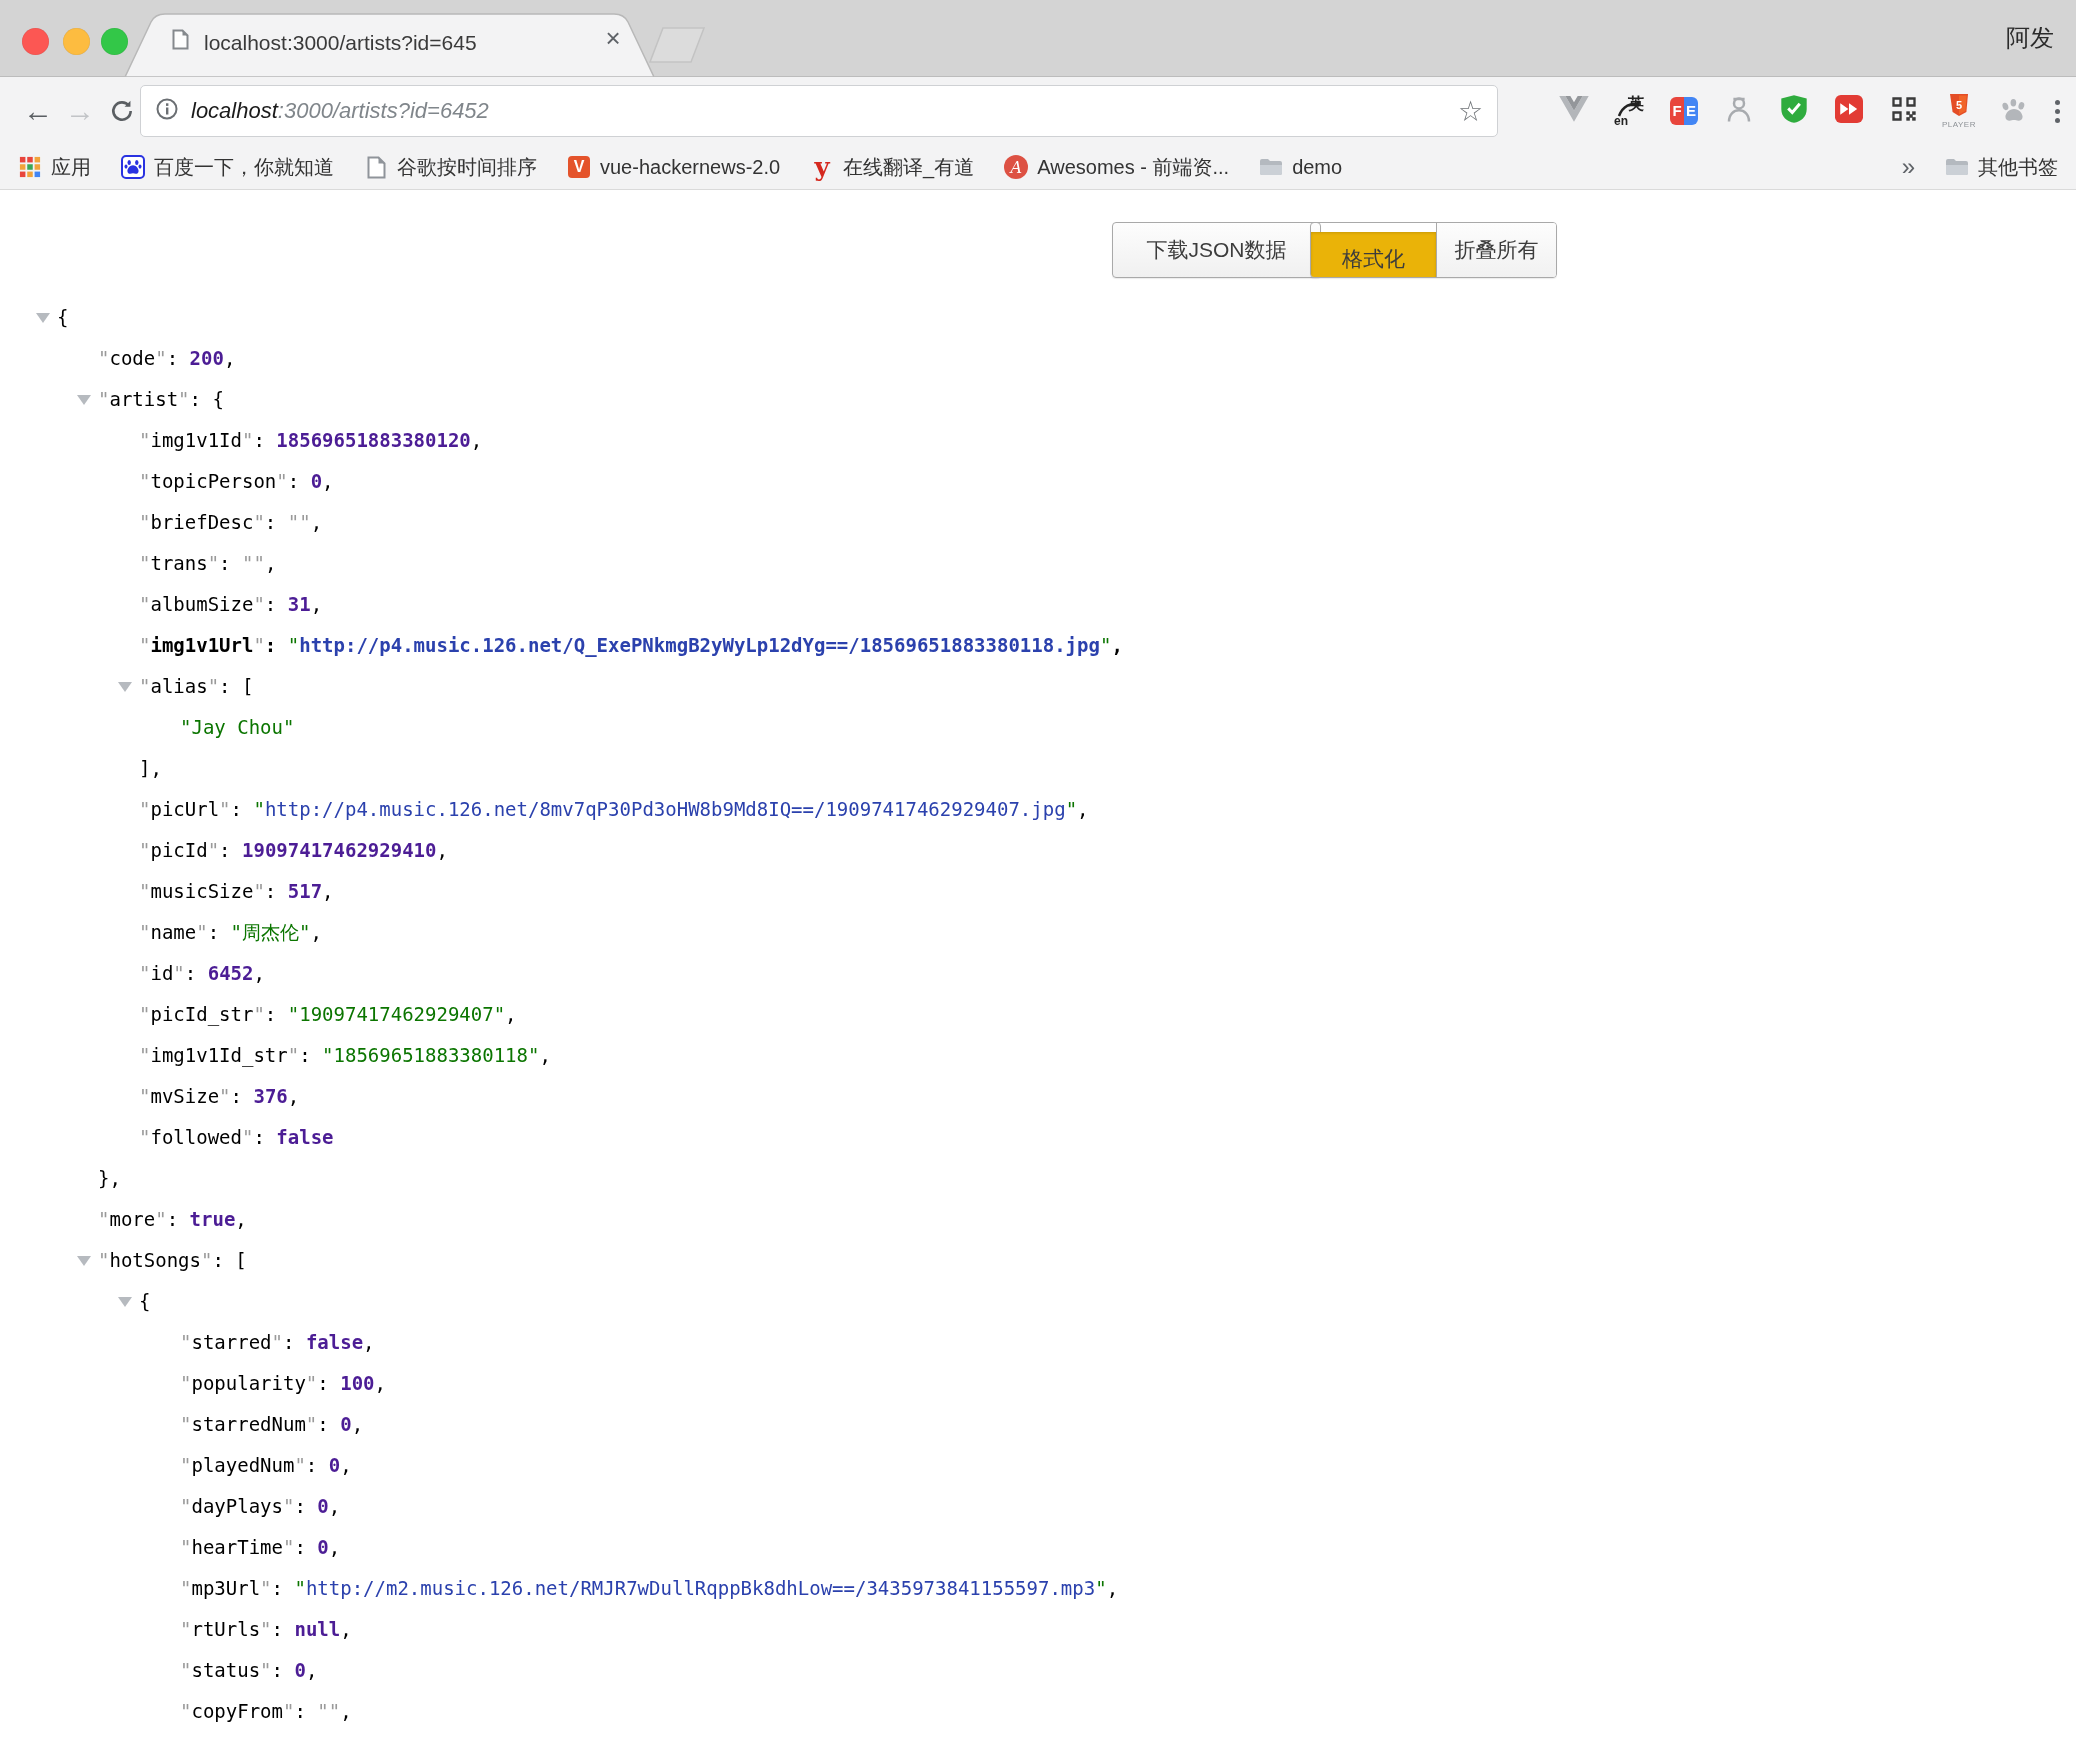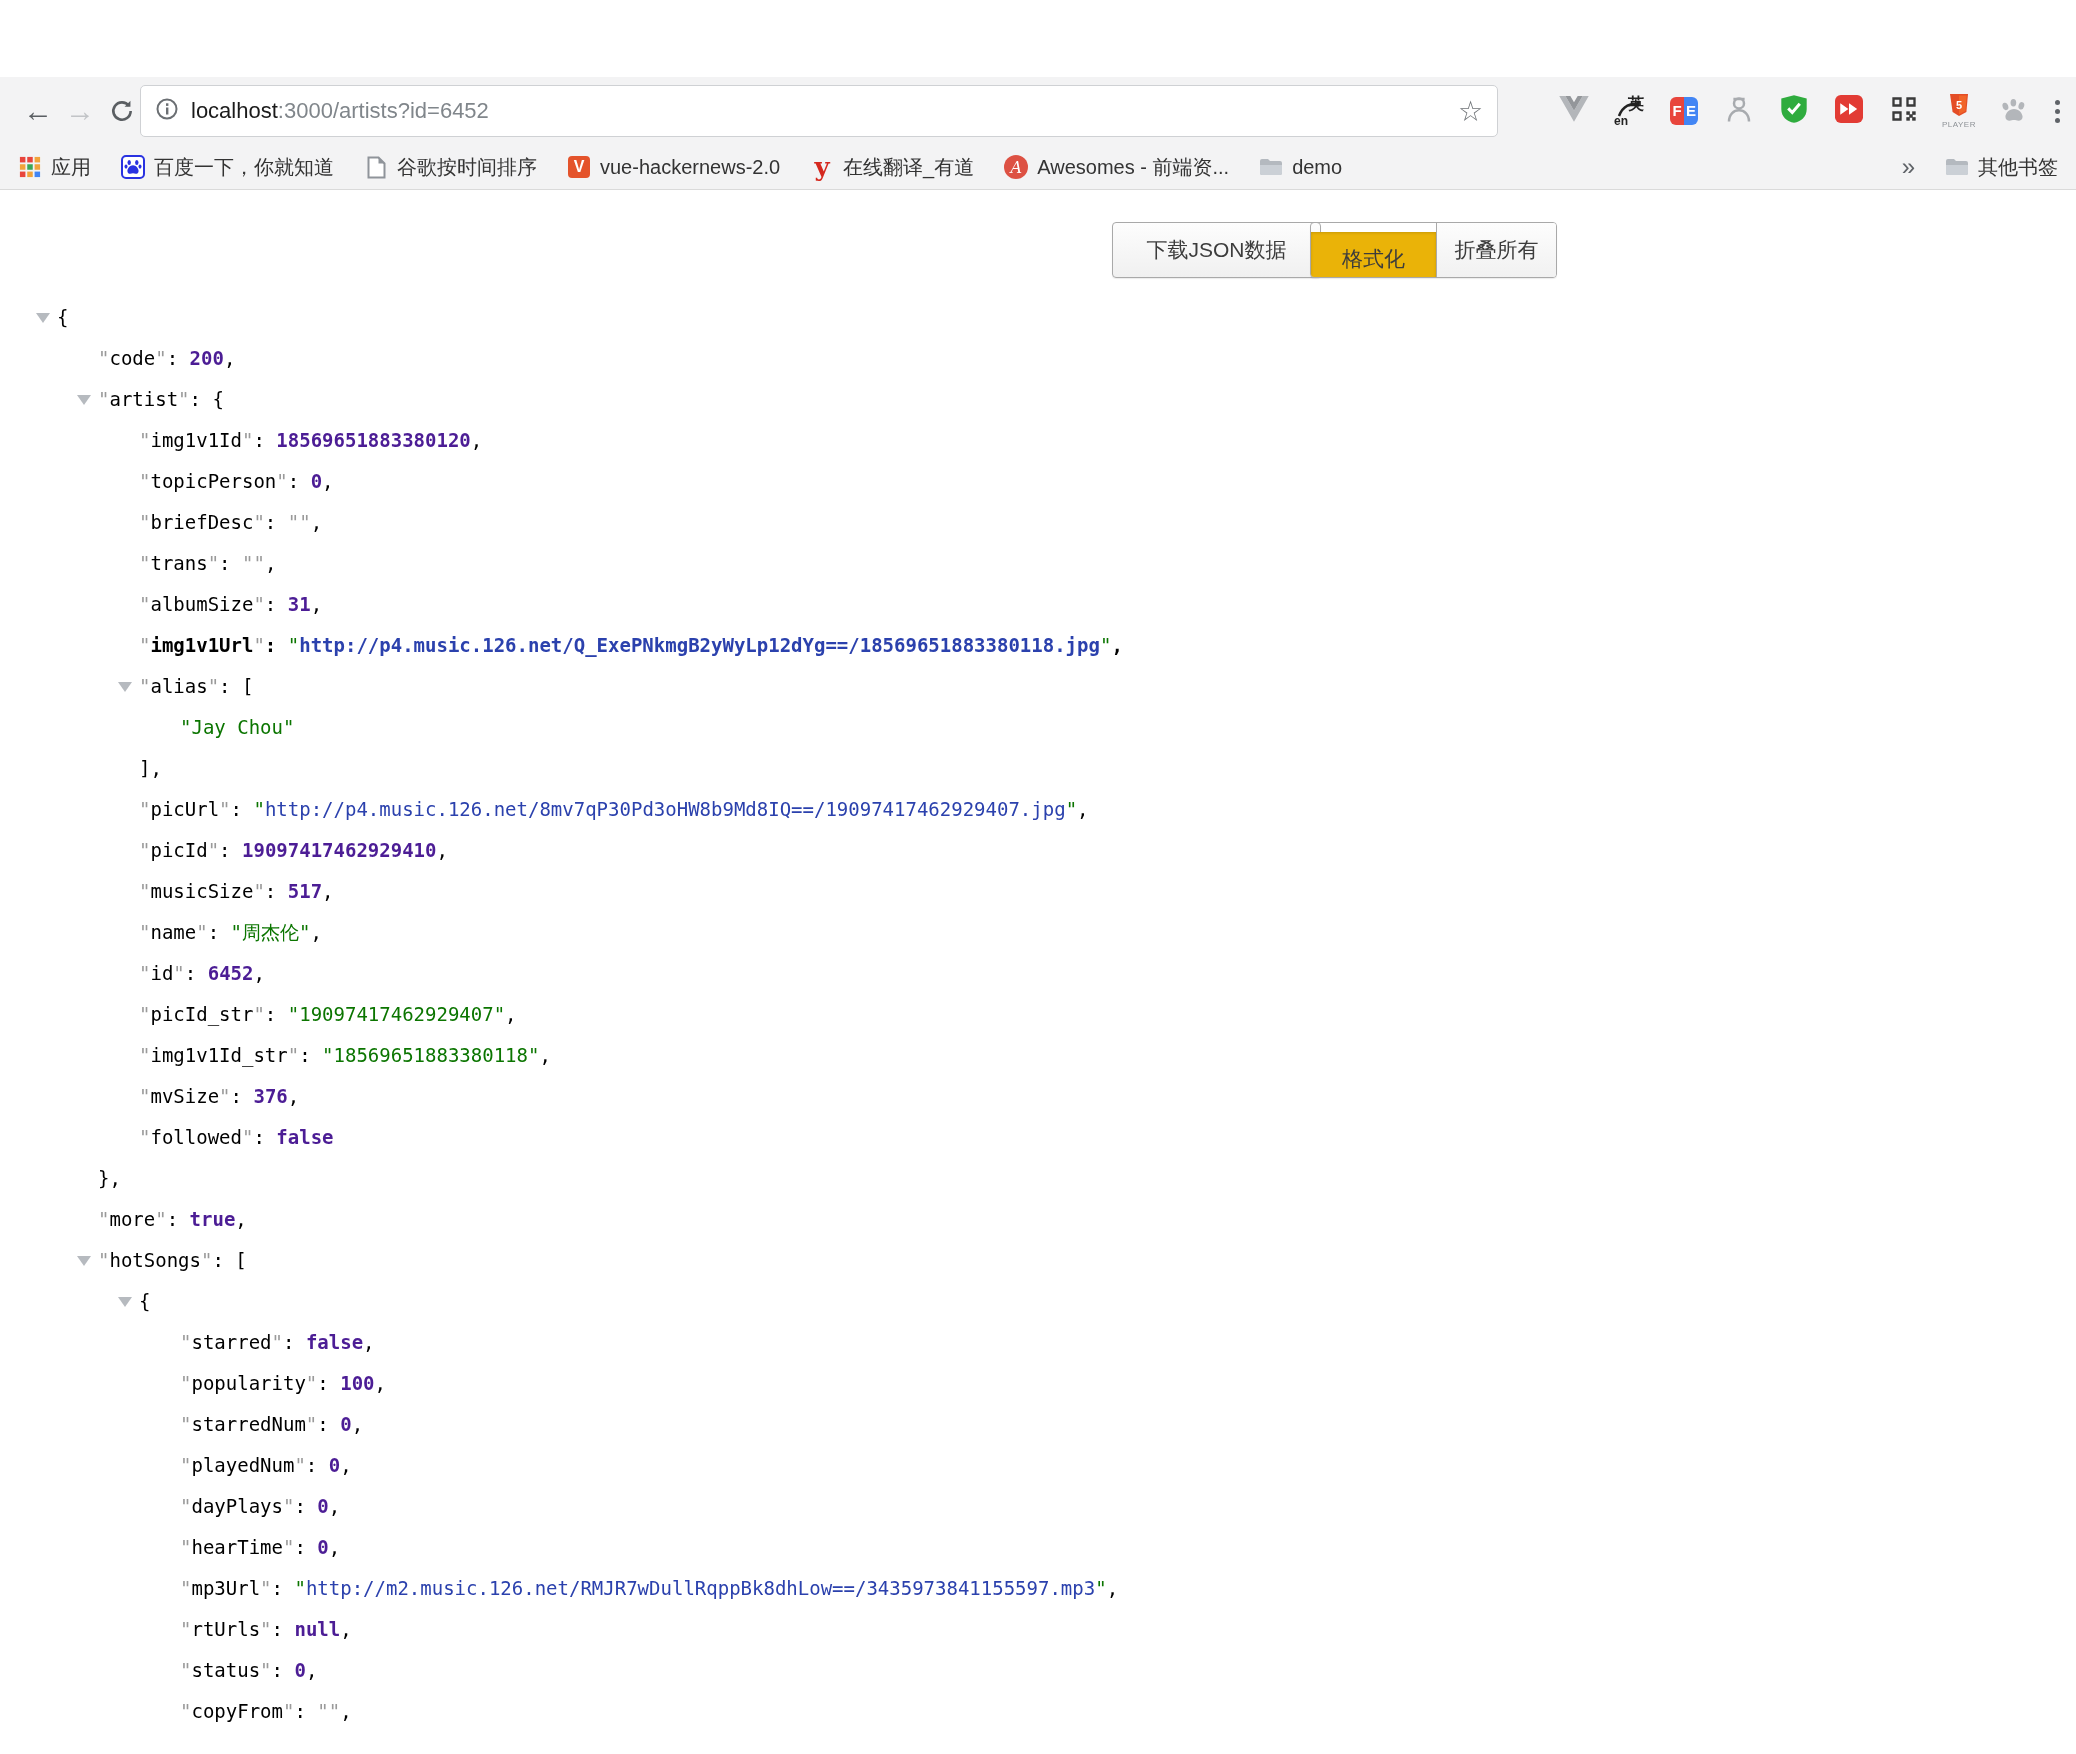--- a/index.html
+++ b/index.html
@@ -16,21 +16,21 @@
              mask-image:linear-gradient(90deg,#000 80%,rgba(0,0,0,0) 97%);}
   .tab-close{position:absolute;left:598px;top:23px;width:30px;height:30px;font-size:26px;color:#5f6368;text-align:center;line-height:30px;cursor:default;}
   .newtab-hit{position:absolute;left:650px;top:26px;width:52px;height:38px;}
   .profile-name{position:absolute;right:22px;top:22px;font-size:24px;color:#2b2b2b;}
 
   
   .toolbar{position:absolute;left:0;top:77px;width:2076px;height:68px;background:#f3f3f4;}
   .navbtn{position:absolute;top:14px;width:40px;height:40px;text-align:center;line-height:40px;font-size:30px;color:#5a5e62;}
   .navbtn.disabled{color:#c2c4c7;}
   .omnibox{position:absolute;left:140px;top:8px;width:1358px;height:52px;background:#fff;border:1px solid #cfd1d4;border-radius:5px;
-           box-sizing:border-box;display:flex;align-items:center;padding:0 14px;}
+           box-sizing:border-box;display:flex;align-items:center;padding:0 14px;font-style:italic;}
   .omni-url{font-size:22px;white-space:nowrap;margin-left:12px;}
   .omni-url .host{color:#1b1b1b;}
   .omni-url .rest{color:#80868b;}
   .omni-star{margin-left:auto;font-size:28px;color:#6f7377;}
   .ext-row{position:absolute;right:12px;top:0;height:68px;display:flex;align-items:center;gap:19px;}
   .ext{width:36px;height:44px;display:flex;flex-direction:column;align-items:center;justify-content:center;}
   .ext .cap{font-size:8px;color:#8e9297;letter-spacing:.5px;margin-top:0;}
   .fe-icon{width:28px;height:28px;border-radius:6px;display:flex;overflow:hidden;font-weight:bold;color:#fff;font-size:15px;line-height:28px;}
   .fe-icon b{flex:1;text-align:center;font-weight:bold;}
   .menu-dots{display:flex;flex-direction:column;gap:4px;padding:4px;}
@@ -77,20 +77,41 @@
   .jguide{position:absolute;width:0;border-left:1px dotted #c9c9c9;z-index:-1;}
   .hlbox{position:absolute;left:106px;top:2px;width:1451px;height:37px;background:#fffef4;border:2px solid #9db3cb;
          box-sizing:border-box;z-index:-1;}
   .jline.hl .jk,.jline.hl .jlink{font-weight:bold;}
 </style>
 </head>
 <body>
 
 <div class="screen">
 
+  <div class="titlebar">
+    <svg class="tabshape" width="2076" height="77">
+      <rect x="0" y="0" width="2076" height="77" fill="#d4d4d4"></rect>
+      <path d="M125 77 L151 22 Q155 14 165 14 L614 14 Q624 14 628 22 L654 77 Z" fill="#f3f3f4" stroke="#b8b8b8" stroke-width="1.5"></path>
+      <path d="M663 28 L704 28 L691 62 L650 62 Z" fill="#dcdcdc" stroke="#c3c3c3" stroke-width="1.5"></path>
+      <path d="M0 76.5 H126 M654 76.5 H2076" stroke="#bcbcbc" stroke-width="1"></path>
+    </svg>
+    <div class="tlight" style="left:22px;background:#fc5753;"></div>
+    <div class="tlight" style="left:63px;background:#fdbc40;"></div>
+    <div class="tlight" style="left:101px;background:#33c748;"></div>
+    <span class="tab-doc">
+      <svg width="17" height="21" viewBox="0 0 17 21">
+          <path d="M1.5 1.5 h9 l5 5 v13 h-14 Z" fill="#fdfdfd" stroke="#85898d" stroke-width="2"></path>
+          <path d="M10.5 1.5 l5 5 h-5 Z" fill="#85898d"></path>
+        </svg>
+    </span>
+    <div class="tab-title">localhost:3000/artists?id=645</div>
+    <div class="tab-close">×</div>
+    <div class="newtab-hit"></div>
+    <div class="profile-name">阿发</div>
+  </div>
 
   <div class="toolbar">
     <div class="navbtn" style="left:18px;">←</div>
     <div class="navbtn disabled" style="left:60px;">→</div>
     <div class="navbtn" style="left:102px;">
       <svg width="26" height="26" viewBox="0 0 24 24" style="margin-top:7px;">
           <path d="M18.4 7.2 A8 8 0 1 0 20 12" fill="none" stroke="#5a5e62" stroke-width="2.4"></path>
           <path d="M19.8 2.6 v5.4 h-5.4 Z" fill="#5a5e62"></path>
         </svg>
     </div>

